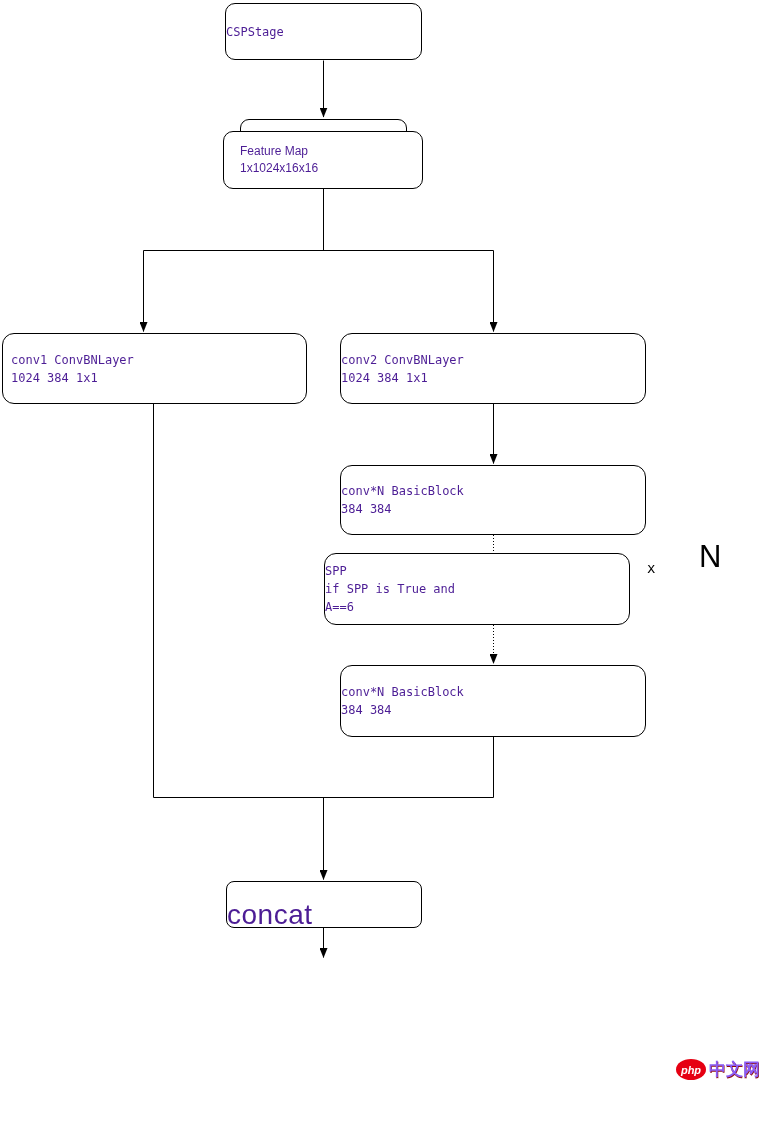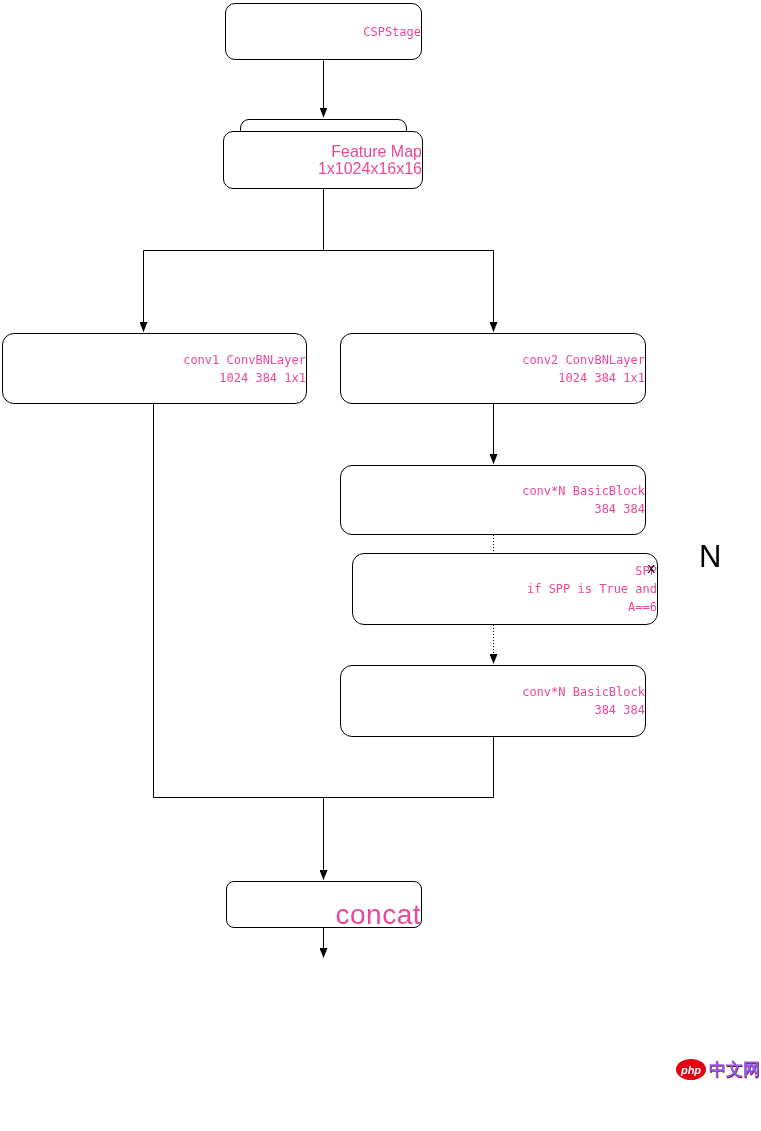--- a/index.html
+++ b/index.html
@@ -3,40 +3,40 @@
 <meta charset="utf-8">
 <style>
   html, body { margin: 0; padding: 0; background: #ffffff; }
   .canvas {
     position: relative; width: 761px; height: 1131px; background: #ffffff;
     overflow: hidden; font-family: "DejaVu Sans Mono", "Liberation Mono", monospace;
   }
   svg.connectors { position: absolute; left: 0; top: 0; z-index: 1; }
   .node {
     position: absolute; z-index: 2; background: #ffffff; border: 1px solid #000000;
-    box-sizing: border-box; display: flex; flex-direction: column; align-items: flex-end;
-    justify-content: center; text-align: center; color: #ec4899;
+    box-sizing: border-box; display: flex; flex-direction: column; align-items: flex-start;
+    justify-content: center; text-align: center; color: #4c1d95;
     font-size: 12px; line-height: 18px;
   }
   .r12 { border-radius: 12px; }
   .r10 { border-radius: 10px; }
   .r8  { border-radius: 8px; }
   .sans { font-family: "Liberation Sans", sans-serif; }
   .stack-back {
     position: absolute; z-index: 1; background: #ffffff; border: 1px solid #000000;
     border-radius: 9px; box-sizing: border-box;
   }
   .annot { position: absolute; z-index: 2; color: #000000; }
   .annot-x { left: 647px; top: 560px; font-size: 14px; line-height: 16px; }
   .annot-n {
     left: 699px; top: 540px; font-size: 31px; line-height: 34px;
     font-family: "Liberation Sans", sans-serif;
   }
   .concat-label { font-size: 28px; line-height: 30px; letter-spacing: 0.5px; margin-top: 20px; }
-  .fm-text { font-size: 16px; line-height: 17px; }
+  .fm-text { font-size: 12px; line-height: 17px; padding-left: 16px; }
   .logo { position: absolute; z-index: 3; left: 676px; top: 1058px; display: flex; align-items: center; gap: 3px; }
   .logo-badge {
     width: 30px; height: 21px; background: #e60012; border-radius: 50%;
     display: flex; align-items: center; justify-content: center;
     color: #ffffff; font-family: "Liberation Sans", sans-serif;
     font-style: italic; font-weight: bold; font-size: 11px;
   }
   .logo-site {
     font-family: "Liberation Sans", sans-serif; font-weight: bold;
     font-size: 17px; color: #8b5cf6; text-shadow: 0.5px 0.5px 0 #8c0b0b;
@@ -86,21 +86,21 @@
   <div class="node r12" style="left:340px; top:333px; width:306px; height:71px;">
     <div>conv2 ConvBNLayer</div>
     <div>1024 384 1x1</div>
   </div>
 
   <div class="node r12" style="left:340px; top:465px; width:306px; height:70px;">
     <div>conv*N BasicBlock</div>
     <div>384 384</div>
   </div>
 
-  <div class="node r12" style="left:352px; top:553px; width:306px; height:72px;">
+  <div class="node r12" style="left:324px; top:553px; width:306px; height:72px;">
     <div>SPP</div>
     <div>if SPP is True and</div>
     <div>A==6</div>
   </div>
 
   <div class="node r12" style="left:340px; top:665px; width:306px; height:72px;">
     <div>conv*N BasicBlock</div>
     <div>384 384</div>
   </div>
 

